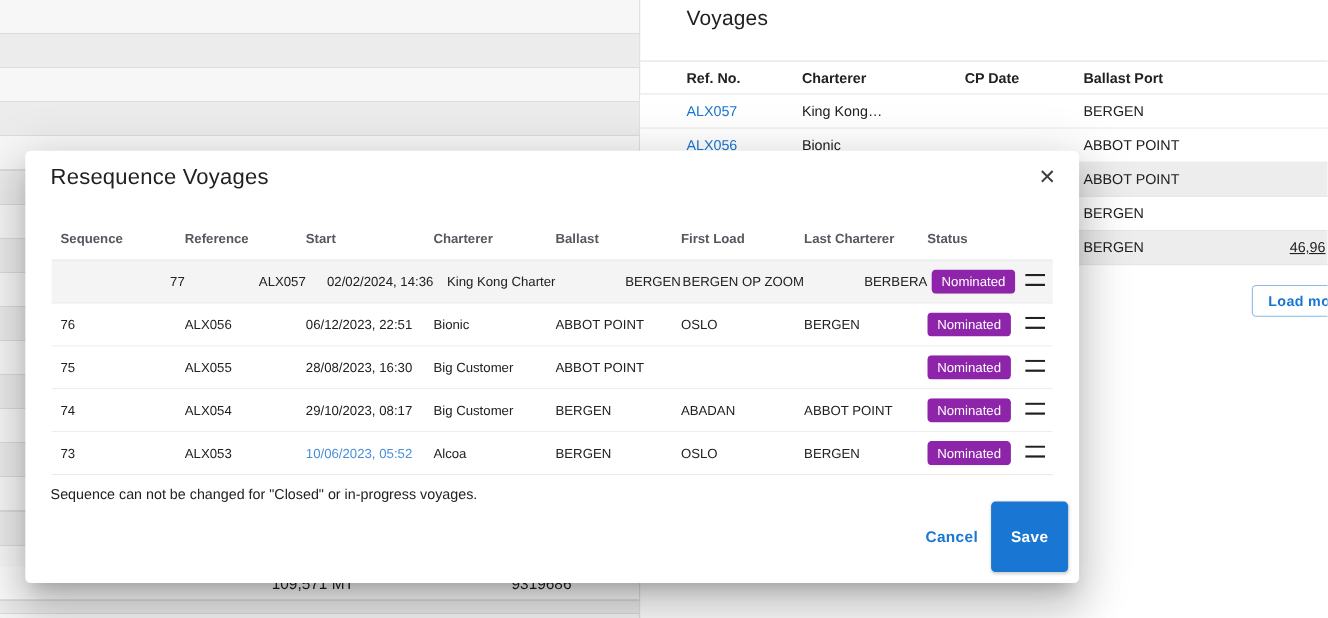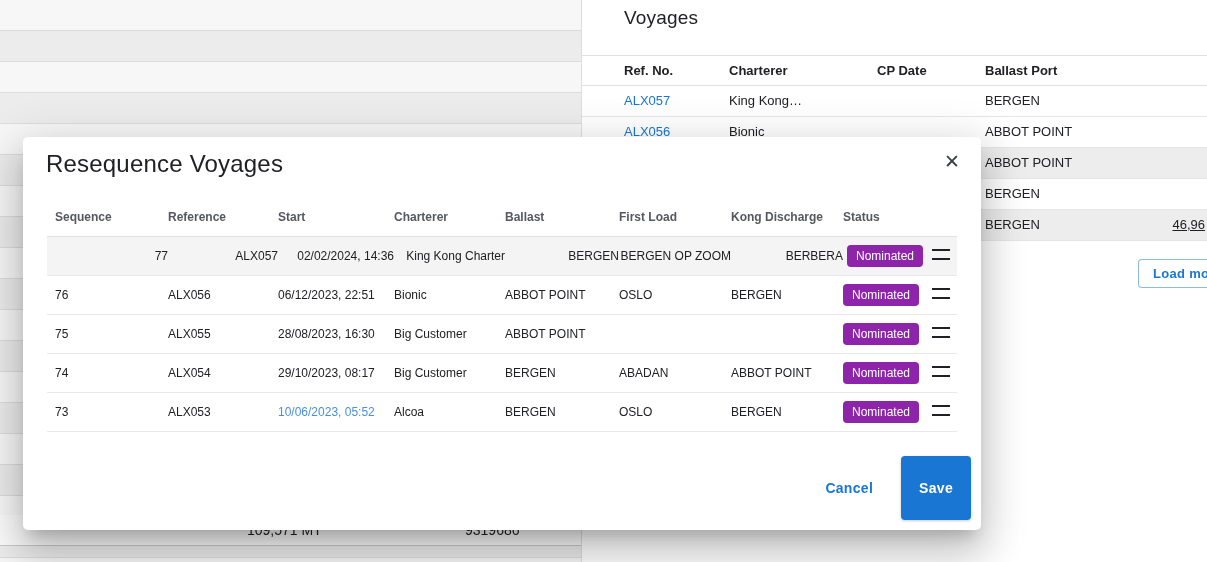--- a/index.html
+++ b/index.html
@@ -59,21 +59,21 @@
   }
 
   
   .modal {
     position:absolute; left:23px; top:137px; width:958px; height:393px;
     background:#fff; border-radius:5px; z-index:10;
     box-shadow:0 11px 15px -7px rgba(0,0,0,.2), 0 24px 38px 3px rgba(0,0,0,.14), 0 9px 46px 8px rgba(0,0,0,.12);
   }
   .modal-title {
     position:absolute; left:23px; top:13px;
-    font-size:24px; font-weight:500; color:#202124; letter-spacing:.2px;
+    font-size:20px; font-weight:500; color:#202124; letter-spacing:.2px;
   }
   .modal-close {
     position:absolute; right:14px; top:10px; width:30px; height:30px;
     font-size:19px; line-height:30px; text-align:center; color:#3c4043; cursor:pointer;
   }
   .mtable { position:absolute; left:24px; top:60px; width:910px; }
   .mrow {
     display:grid;
     grid-template-columns:121px 110px 116px 111px 114px 112px 112px 80px 1fr;
     align-items:center;
@@ -93,21 +93,21 @@
   .drag {
     display:inline-block; width:18px; height:11px; margin-right:7px; cursor:grab;
     border-top:2px solid #202124; border-bottom:2px solid #202124;
   }
   .modal-note {
     position:absolute; left:23px; top:305px;
     font-size:13px; color:#202124;
   }
   .modal-actions {
     position:absolute; right:10px; bottom:10px;
-    display:flex; align-items:center; gap:16px;
+    display:flex; align-items:center; gap:0;
   }
   .btn-text {
     background:none; border:none; color:#1976d2; font-size:14px; font-weight:bold;
     font-family:"Liberation Sans",sans-serif; padding:7px 12px; cursor:pointer; letter-spacing:.3px;
   }
   .btn-contained {
     background:#1976d2; border:none; color:#fff; font-size:14px; font-weight:bold;
     font-family:"Liberation Sans",sans-serif; padding:24px 18px; border-radius:4px;
     cursor:pointer; letter-spacing:.3px; box-shadow:0 1px 3px rgba(0,0,0,.2);
   }
@@ -180,21 +180,21 @@
     <div class="modal-close">✕</div>
 
     <div class="mtable">
       <div class="mrow mhead">
         <span class="mc c1">Sequence</span>
         <span class="mc">Reference</span>
         <span class="mc">Start</span>
         <span class="mc">Charterer</span>
         <span class="mc">Ballast</span>
         <span class="mc">First Load</span>
-        <span class="mc">Kong Discharge</span>
+        <span class="mc">Last Charterer</span>
         <span class="mc">Status</span>
         <span class="mc"></span>
       </div>
 
       <div class="mrow mdata active">
         <span class="mc c1">77</span>
         <span class="mc">ALX057</span>
         <span class="mc">02/02/2024, 14:36</span>
         <span class="mc">King Kong Charter</span>
         <span class="mc">BERGEN</span>
@@ -246,20 +246,21 @@
         <span class="mc link">10/06/2023, 05:52</span>
         <span class="mc">Alcoa</span>
         <span class="mc">BERGEN</span>
         <span class="mc">OSLO</span>
         <span class="mc">BERGEN</span>
         <span class="mc"><span class="badge">Nominated</span></span>
         <span class="mc handle-cell"><span class="drag"></span></span>
       </div>
     </div>
 
+    <div class="modal-note">Sequence can not be changed for "Closed" or in-progress voyages.</div>
 
     <div class="modal-actions">
       <button class="btn-text">Cancel</button>
       <button class="btn-contained">Save</button>
     </div>
   </div>
 
 </div>
 
 </body></html>

